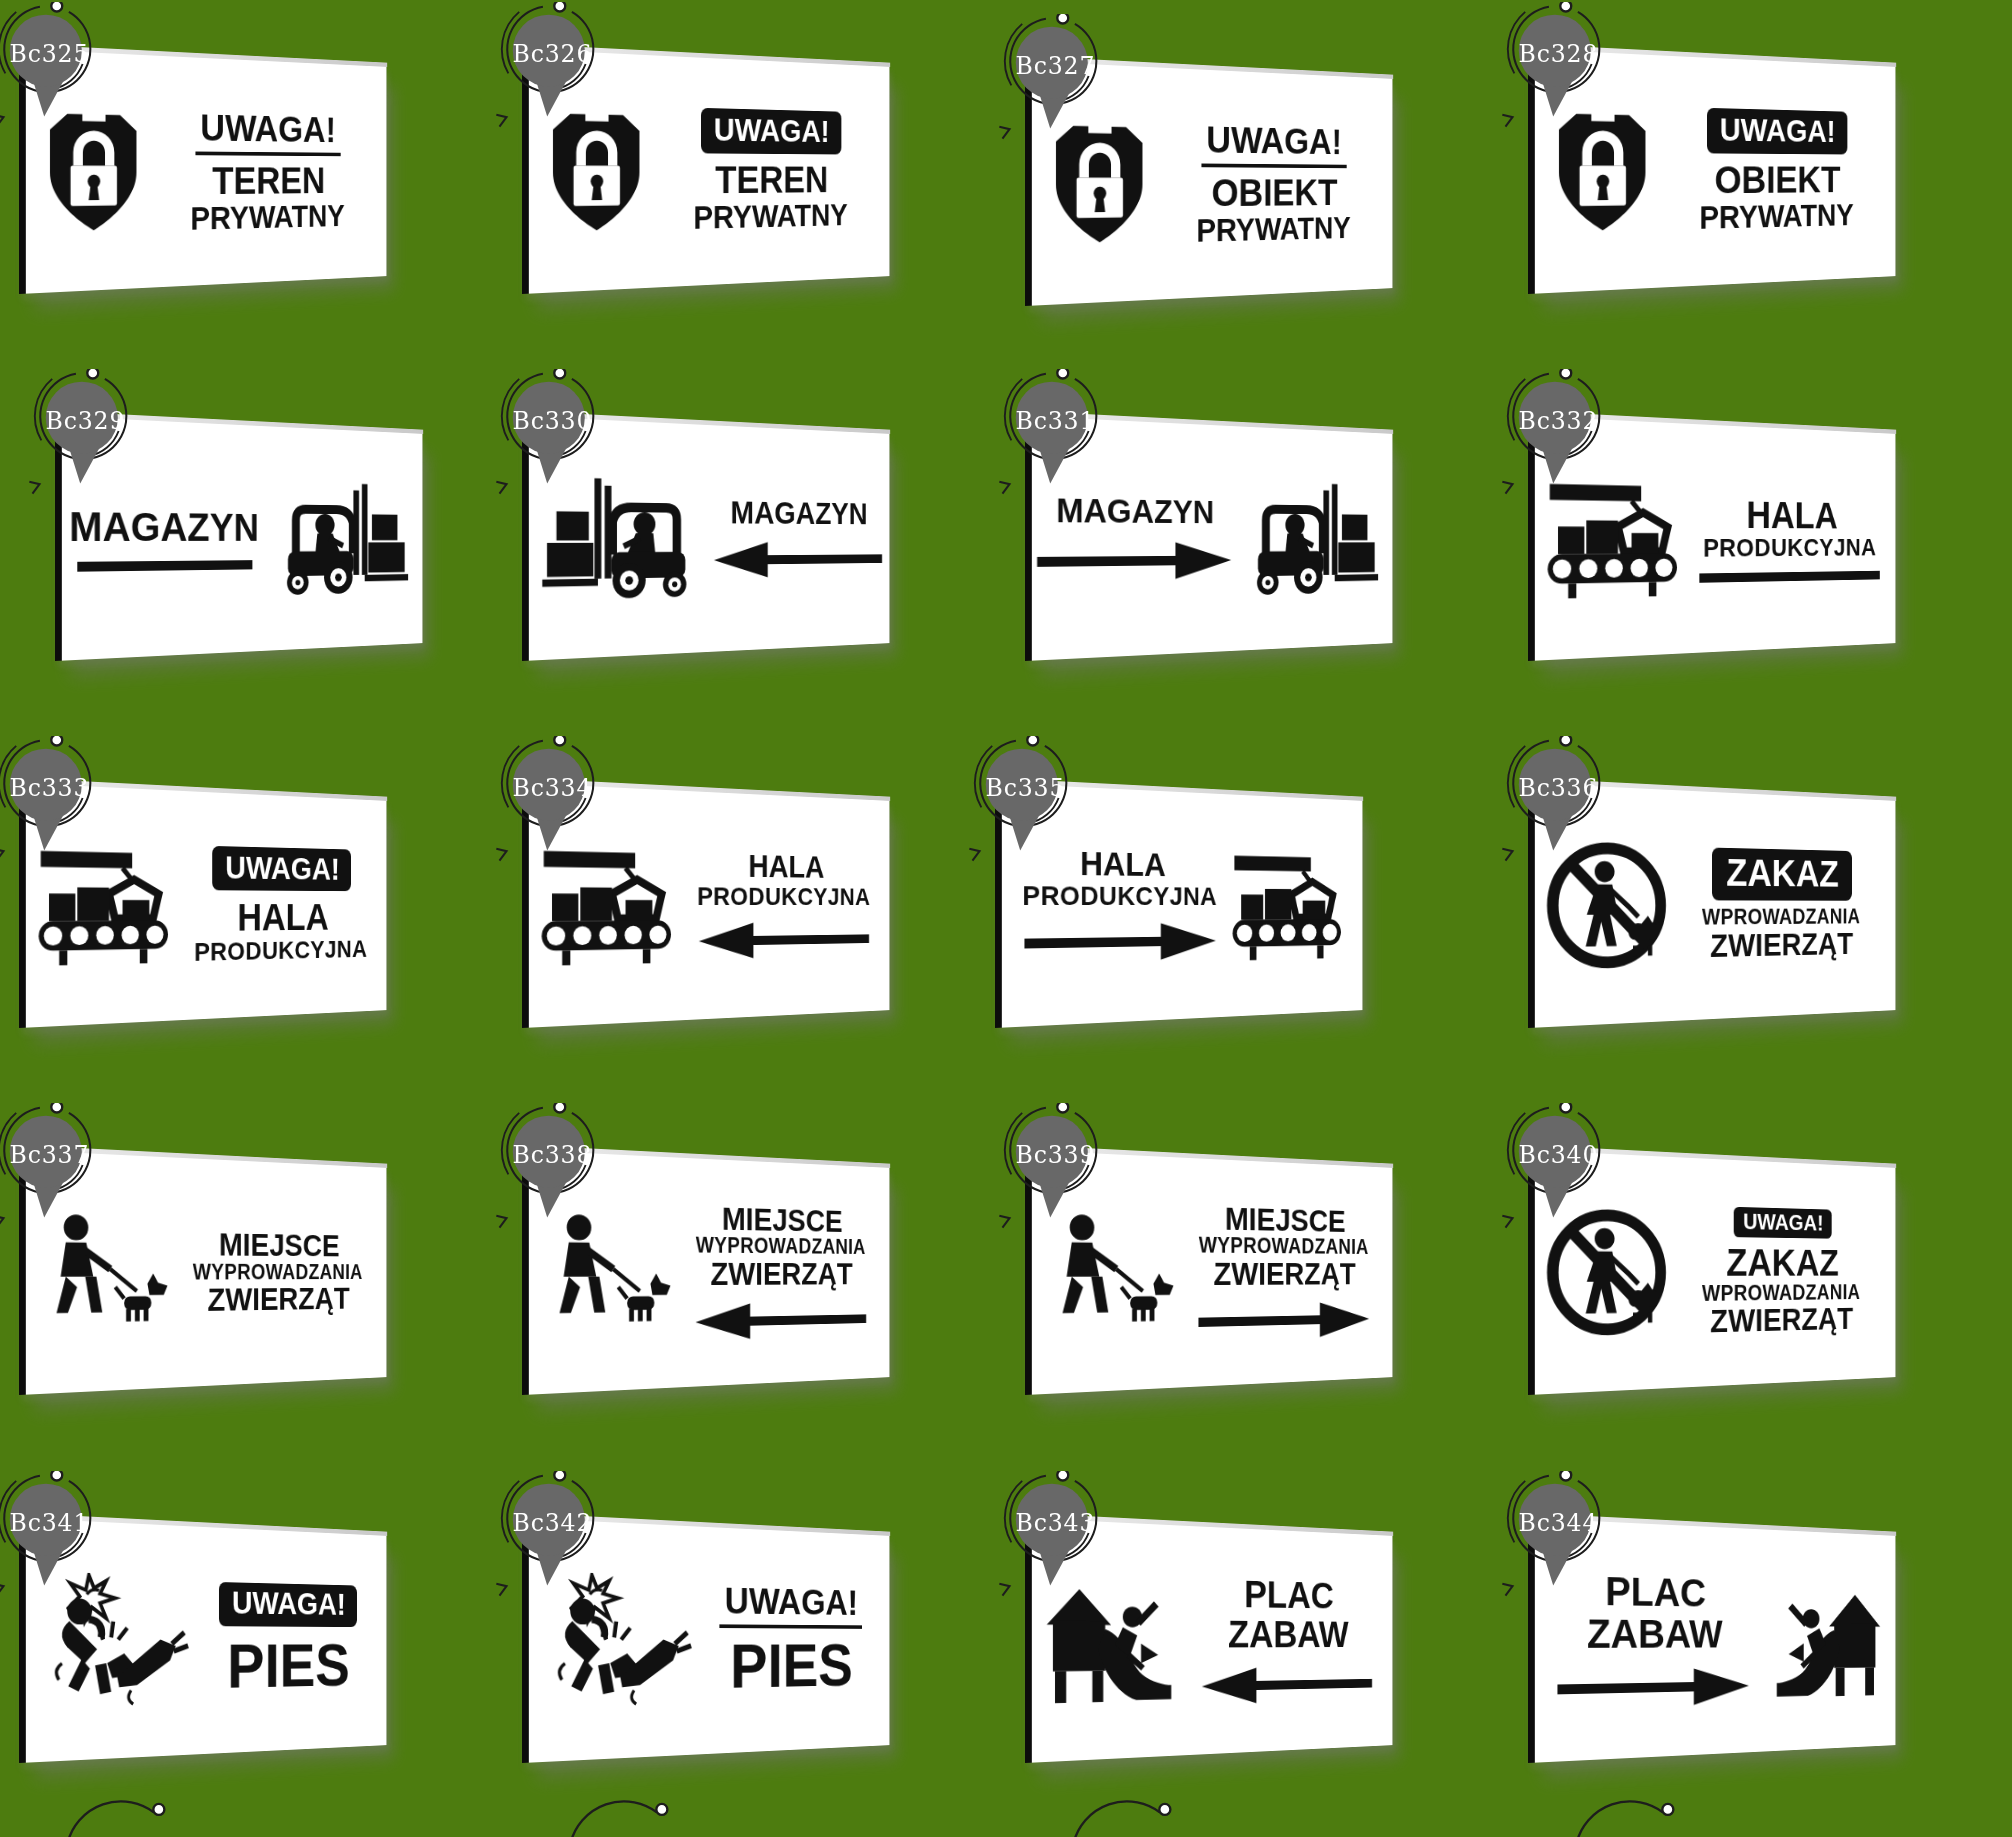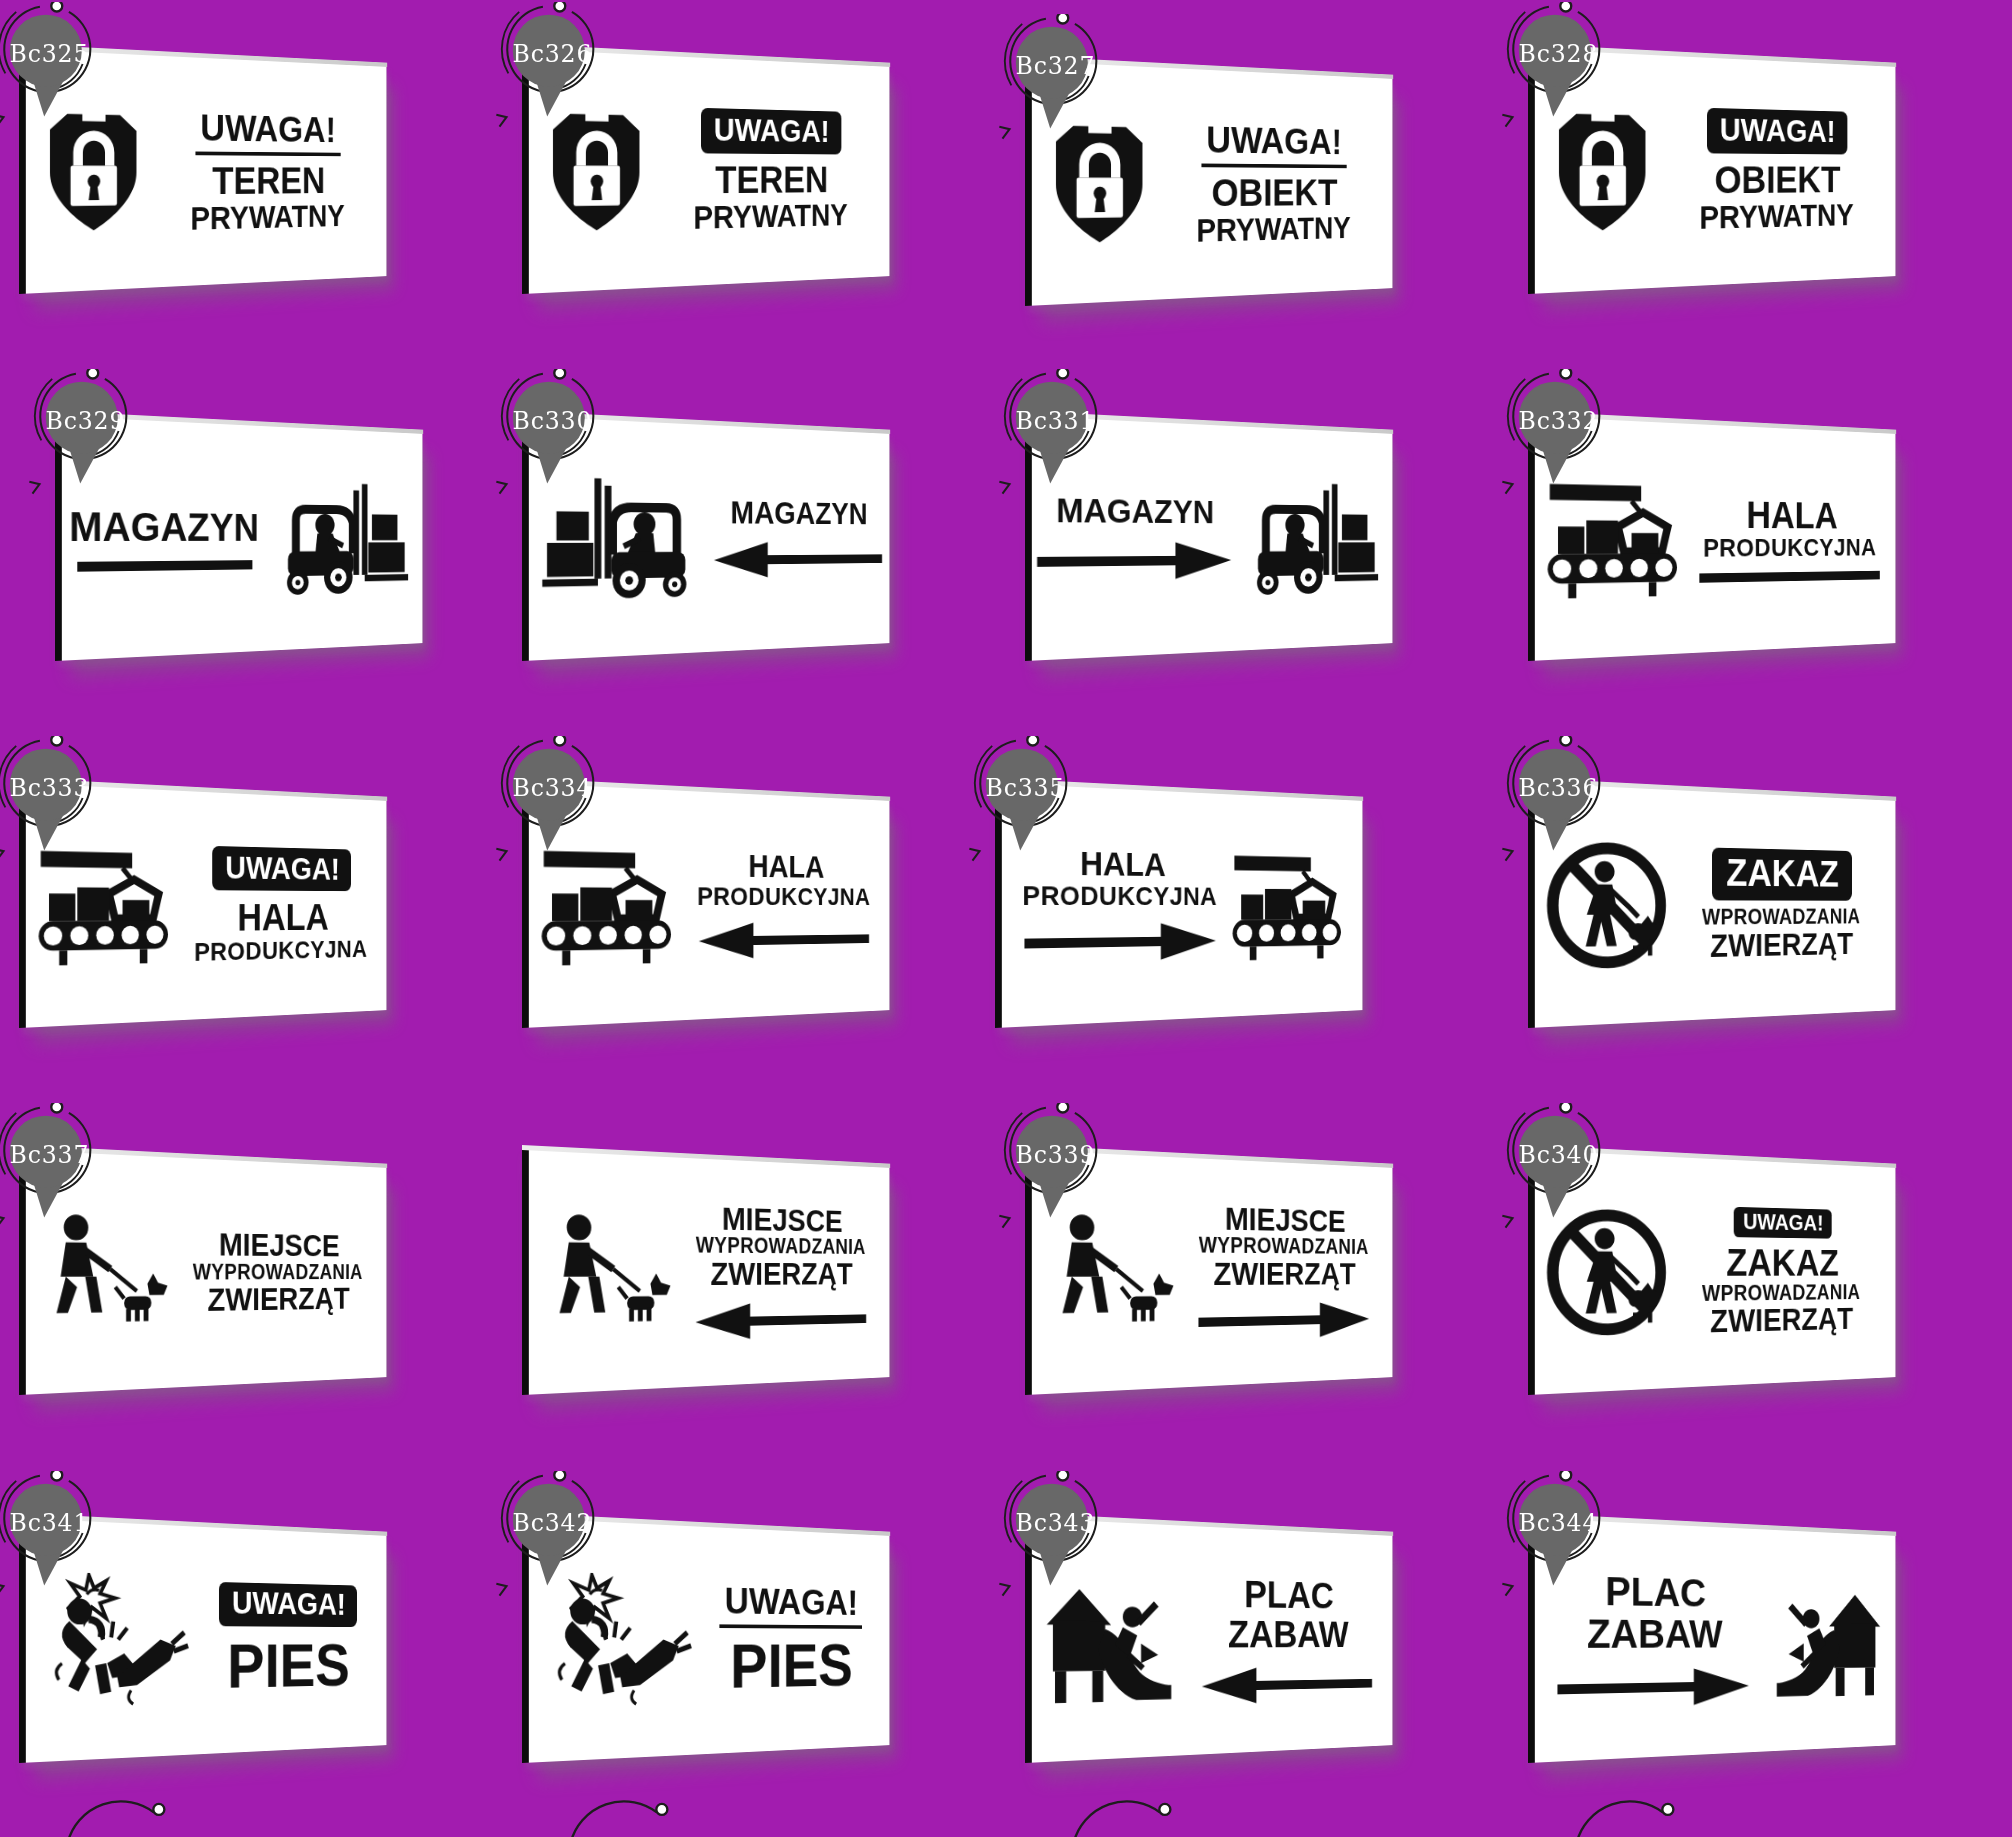--- a/index.html
+++ b/index.html
@@ -35,21 +35,21 @@
   .arrow{margin-top:11px;width:220px;height:46px;}
   .arrow svg{display:block;width:100%;height:100%;}
   .badge{position:absolute;left:-9.4px;top:1.6px;width:119px;height:138px;z-index:4;}
   .badge-code{position:absolute;left:19px;top:38px;width:75px;text-align:center;
     font-family:"DejaVu Serif","Liberation Serif",serif;font-size:23.6px;color:#fff;letter-spacing:0.8px;}
   .bh{position:absolute;width:110px;height:44px;z-index:2;}
 </style>
 </head>
 <body>
 
-<div id="board" style="background: #a21caf;">
+<div id="board" style="background: #4d7c0f;">
     <div class="cell" style="left: 0px; top: 0px;">
     <div class="badge">
       <svg viewBox="0 0 152 176" width="119" height="138">
         <path d="M99.5,12.4 A55,55 0 1 1 62.5,5.8" fill="none" stroke="#1d1d1d" stroke-width="2.6"></path>
         <path d="M18.3,91 A62,62 0 0 1 32.2,12.5" fill="none" stroke="#1d1d1d" stroke-width="2.4"></path>
         <path d="M117,79 A50,50 0 0 1 78.7,111" fill="none" stroke="#1d1d1d" stroke-width="2.4"></path>
         <circle cx="84" cy="5" r="7" fill="#fff" stroke="#1d1d1d" stroke-width="3"></circle>
         <path d="M52,95 L68,146 L94,98 Z" fill="#686868"></path>
         <circle cx="70" cy="62" r="46" fill="#686868"></circle>
         <path d="M3,144 l13,3 -9,12" fill="none" stroke="#1d1d1d" stroke-width="2.6"></path>
@@ -519,20 +519,32 @@
           </svg>
         </div>
       <div class="text-zone">
           <div class="ln ln-lg">MIEJSCE</div>
           <div class="ln ln-sm">WYPROWADZANIA</div>
           <div class="ln ln-lg">ZWIERZĄT</div>
         </div>
     </div>
   </div>
     <div class="cell" style="left: 503px; top: 1101px;">
+    <div class="badge">
+      <svg viewBox="0 0 152 176" width="119" height="138">
+        <path d="M99.5,12.4 A55,55 0 1 1 62.5,5.8" fill="none" stroke="#1d1d1d" stroke-width="2.6"></path>
+        <path d="M18.3,91 A62,62 0 0 1 32.2,12.5" fill="none" stroke="#1d1d1d" stroke-width="2.4"></path>
+        <path d="M117,79 A50,50 0 0 1 78.7,111" fill="none" stroke="#1d1d1d" stroke-width="2.4"></path>
+        <circle cx="84" cy="5" r="7" fill="#fff" stroke="#1d1d1d" stroke-width="3"></circle>
+        <path d="M52,95 L68,146 L94,98 Z" fill="#686868"></path>
+        <circle cx="70" cy="62" r="46" fill="#686868"></circle>
+        <path d="M3,144 l13,3 -9,12" fill="none" stroke="#1d1d1d" stroke-width="2.6"></path>
+      </svg>
+      <span class="badge-code">Bc338</span>
+    </div>
     <div class="plate">
       <div class="icon-zone" style="width: 153px;">
           <svg viewBox="0 0 140 115">
     <circle cx="40" cy="15" r="12" fill="#111111"></circle>
     <path d="M30,29 h20 l7,32 h-32 z" fill="#111111"></path>
     <path d="M30,61 l-9,34 h11 l9,-24 z" fill="#111111"></path>
             <path d="M49,61 l6,34 h11 l-6,-34 z" fill="#111111"></path>
     <path d="M48,36 l26,18" stroke="#111111" stroke-width="7" fill="none"></path>
     <path d="M74,54 l27,21" stroke="#111111" stroke-width="4" fill="none"></path>
     <rect x="88" y="80" width="28" height="13" rx="6" fill="#111111"></rect>

